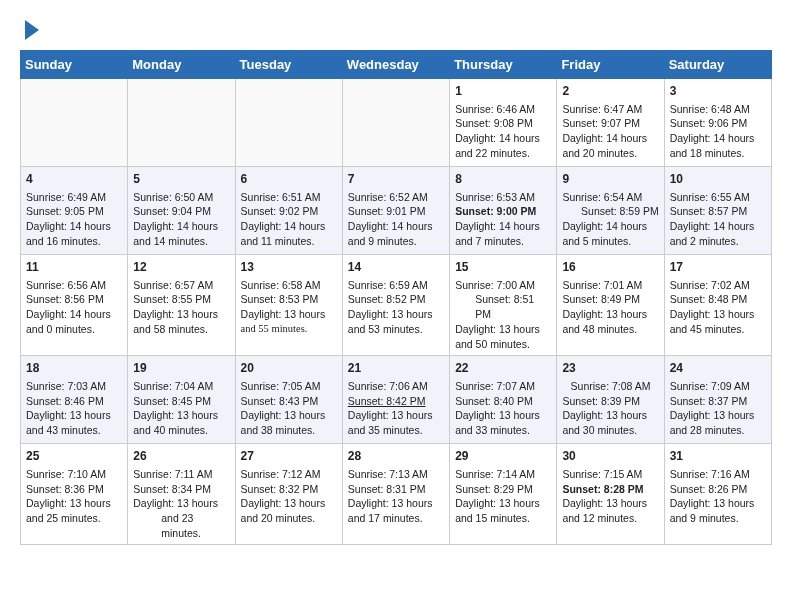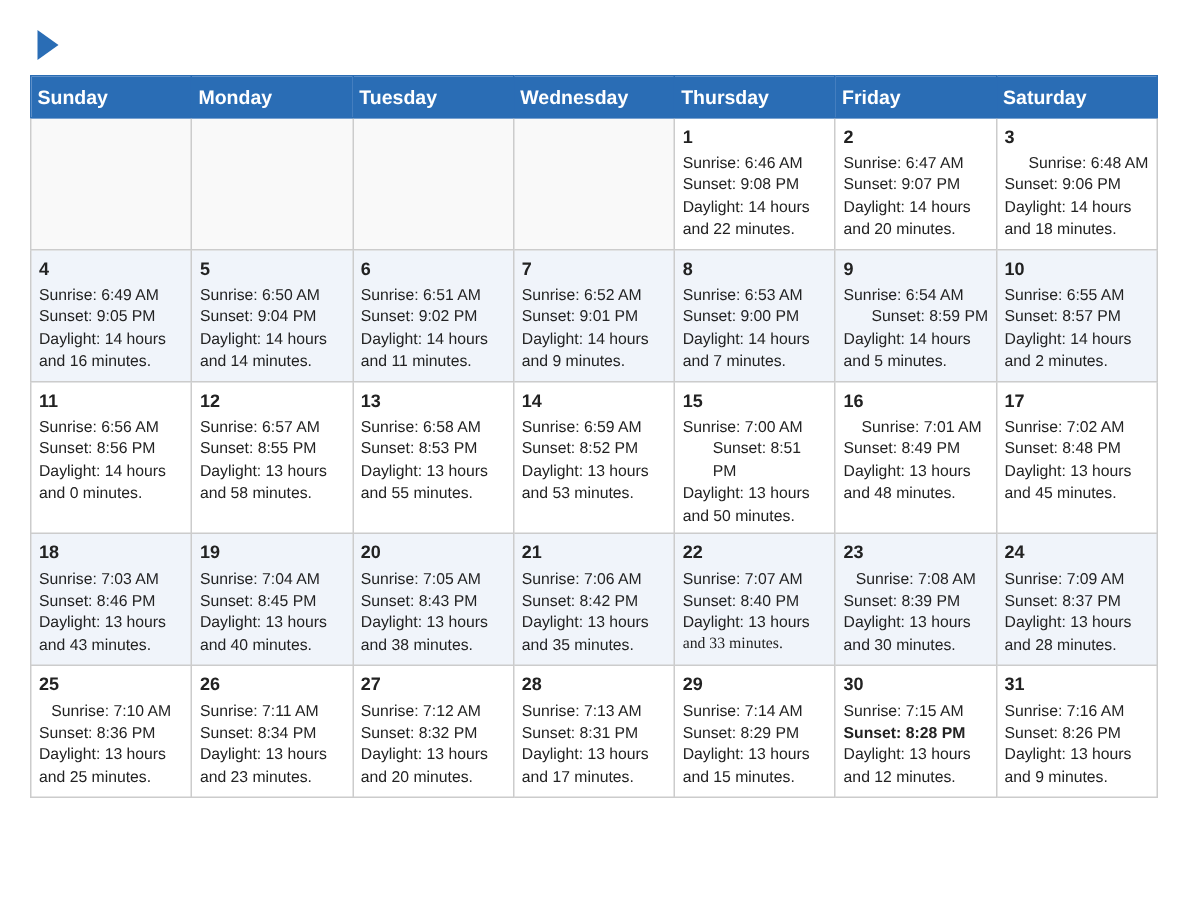--- a/index.html
+++ b/index.html
@@ -117,21 +117,21 @@
         </td>
         <td>
           <span class="day-num">2</span>
           <span style="display: block;">Sunrise: 6:47 AM</span>
           <span style="display: block;">Sunset: 9:07 PM</span>
           <span style="display: block;">Daylight: 14 hours</span>
           <span style="display: block;">and 20 minutes.</span>
         </td>
         <td>
           <span class="day-num">3</span>
-          <span style="display: block; margin-left: 16px;">Sunrise: 6:48 AM</span>
+          <span style="display: block;">Sunrise: 6:48 AM</span>
           <span style="display: block;">Sunset: 9:06 PM</span>
           <span style="display: block;">Daylight: 14 hours</span>
           <span style="display: block;">and 18 minutes.</span>
         </td>
       </tr>
       <tr>
         <td>
           <span class="day-num">4</span>
           <span style="display: block;">Sunrise: 6:49 AM</span>
           <span style="display: block;">Sunset: 9:05 PM</span>
@@ -155,21 +155,21 @@
         <td>
           <span class="day-num">7</span>
           <span style="display: block;">Sunrise: 6:52 AM</span>
           <span style="display: block;">Sunset: 9:01 PM</span>
           <span style="display: block;">Daylight: 14 hours</span>
           <span style="display: block;">and 9 minutes.</span>
         </td>
         <td>
           <span class="day-num">8</span>
           <span style="display: block;">Sunrise: 6:53 AM</span>
-          <span style="display: block;">Sunset: 9:00 PM</span>
+          <span style="display: block; font-weight: bold;">Sunset: 9:00 PM</span>
           <span style="display: block;">Daylight: 14 hours</span>
           <span style="display: block;">and 7 minutes.</span>
         </td>
         <td>
           <span class="day-num">9</span>
           <span style="display: block;">Sunrise: 6:54 AM</span>
           <span style="display: block; text-align: right;">Sunset: 8:59 PM</span>
           <span style="display: block;">Daylight: 14 hours</span>
           <span style="display: block;">and 5 minutes.</span>
         </td>
@@ -194,39 +194,39 @@
           <span style="display: block;">Sunrise: 6:57 AM</span>
           <span style="display: block;">Sunset: 8:55 PM</span>
           <span style="display: block;">Daylight: 13 hours</span>
           <span style="display: block;">and 58 minutes.</span>
         </td>
         <td>
           <span class="day-num">13</span>
           <span style="display: block;">Sunrise: 6:58 AM</span>
           <span style="display: block;">Sunset: 8:53 PM</span>
           <span style="display: block;">Daylight: 13 hours</span>
-          <span style="display: block;">and 55 minutes.</span>
+          <span style="display: block; font-family: Liberation Serif, serif;">and 55 minutes.</span>
         </td>
         <td>
           <span class="day-num">14</span>
           <span style="display: block;">Sunrise: 6:59 AM</span>
           <span style="display: block;">Sunset: 8:52 PM</span>
           <span style="display: block;">Daylight: 13 hours</span>
           <span style="display: block;">and 53 minutes.</span>
         </td>
         <td>
           <span class="day-num">15</span>
           <span style="display: block;">Sunrise: 7:00 AM</span>
           <span style="display: block; margin-left: 20px;">Sunset: 8:51 PM</span>
           <span style="display: block;">Daylight: 13 hours</span>
           <span style="display: block;">and 50 minutes.</span>
         </td>
         <td>
           <span class="day-num">16</span>
-          <span style="display: block; margin-left: 12px;">Sunrise: 7:01 AM</span>
+          <span style="display: block;">Sunrise: 7:01 AM</span>
           <span style="display: block;">Sunset: 8:49 PM</span>
           <span style="display: block;">Daylight: 13 hours</span>
           <span style="display: block;">and 48 minutes.</span>
         </td>
         <td>
           <span class="day-num">17</span>
           <span style="display: block;">Sunrise: 7:02 AM</span>
           <span style="display: block;">Sunset: 8:48 PM</span>
           <span style="display: block;">Daylight: 13 hours</span>
           <span style="display: block;">and 45 minutes.</span>
@@ -250,60 +250,60 @@
         <td>
           <span class="day-num">20</span>
           <span style="display: block;">Sunrise: 7:05 AM</span>
           <span style="display: block;">Sunset: 8:43 PM</span>
           <span style="display: block;">Daylight: 13 hours</span>
           <span style="display: block;">and 38 minutes.</span>
         </td>
         <td>
           <span class="day-num">21</span>
           <span style="display: block;">Sunrise: 7:06 AM</span>
-          <span style="display: block;">Sunset: 8:42 PM</span>
+          <span style="display: block; text-decoration: underline;">Sunset: 8:42 PM</span>
           <span style="display: block;">Daylight: 13 hours</span>
           <span style="display: block;">and 35 minutes.</span>
         </td>
         <td>
           <span class="day-num">22</span>
           <span style="display: block;">Sunrise: 7:07 AM</span>
           <span style="display: block;">Sunset: 8:40 PM</span>
           <span style="display: block;">Daylight: 13 hours</span>
-          <span style="display: block; font-family: Liberation Serif, serif;">and 33 minutes.</span>
+          <span style="display: block;">and 33 minutes.</span>
         </td>
         <td>
           <span class="day-num">23</span>
           <span style="display: block; text-align: center;">Sunrise: 7:08 AM</span>
           <span style="display: block;">Sunset: 8:39 PM</span>
           <span style="display: block;">Daylight: 13 hours</span>
           <span style="display: block;">and 30 minutes.</span>
         </td>
         <td>
           <span class="day-num">24</span>
           <span style="display: block;">Sunrise: 7:09 AM</span>
           <span style="display: block;">Sunset: 8:37 PM</span>
           <span style="display: block;">Daylight: 13 hours</span>
           <span style="display: block;">and 28 minutes.</span>
         </td>
       </tr>
       <tr>
         <td>
           <span class="day-num">25</span>
-          <span style="display: block; text-align: center;">Sunrise: 7:10 AM</span>
+          <span style="display: block;">Sunrise: 7:10 AM</span>
           <span style="display: block;">Sunset: 8:36 PM</span>
           <span style="display: block;">Daylight: 13 hours</span>
           <span style="display: block;">and 25 minutes.</span>
         </td>
         <td>
           <span class="day-num">26</span>
           <span style="display: block;">Sunrise: 7:11 AM</span>
           <span style="display: block;">Sunset: 8:34 PM</span>
           <span style="display: block;">Daylight: 13 hours</span>
-          <span style="display: block;">and 23 minutes.</span>
+          <span style="display: block; margin-left: 28px;">and 23 minutes.</span>
         </td>
         <td>
           <span class="day-num">27</span>
           <span style="display: block;">Sunrise: 7:12 AM</span>
           <span style="display: block;">Sunset: 8:32 PM</span>
           <span style="display: block;">Daylight: 13 hours</span>
           <span style="display: block;">and 20 minutes.</span>
         </td>
         <td>
           <span class="day-num">28</span>

